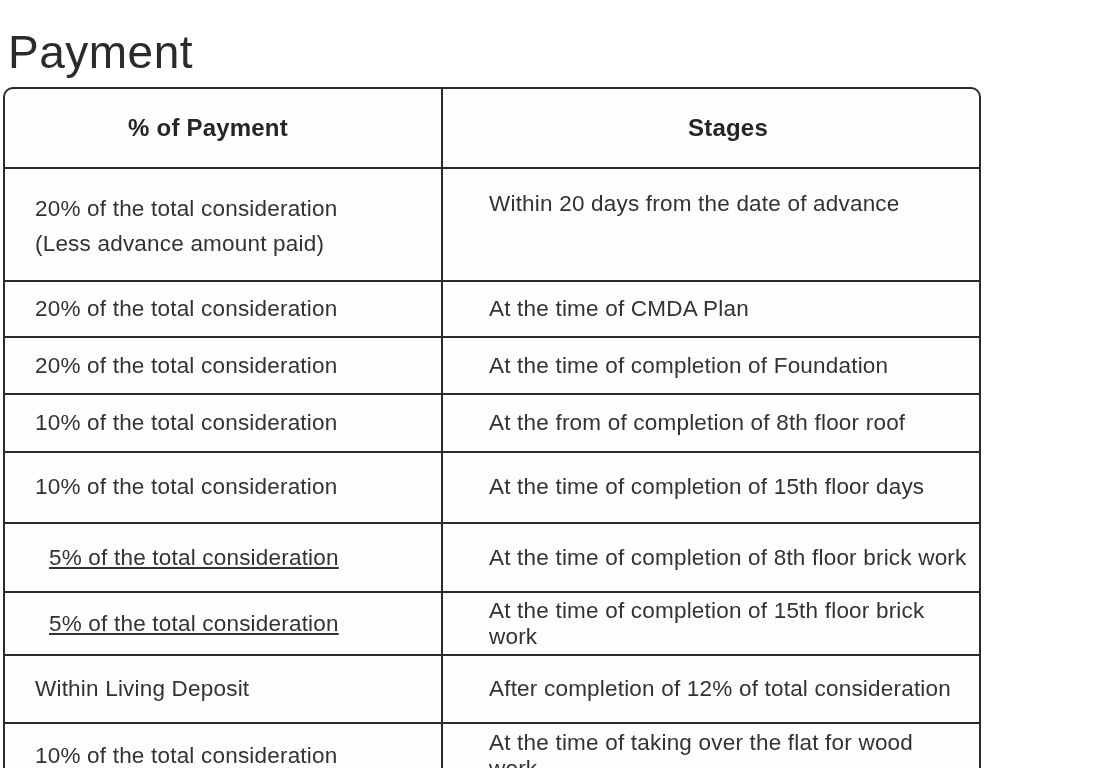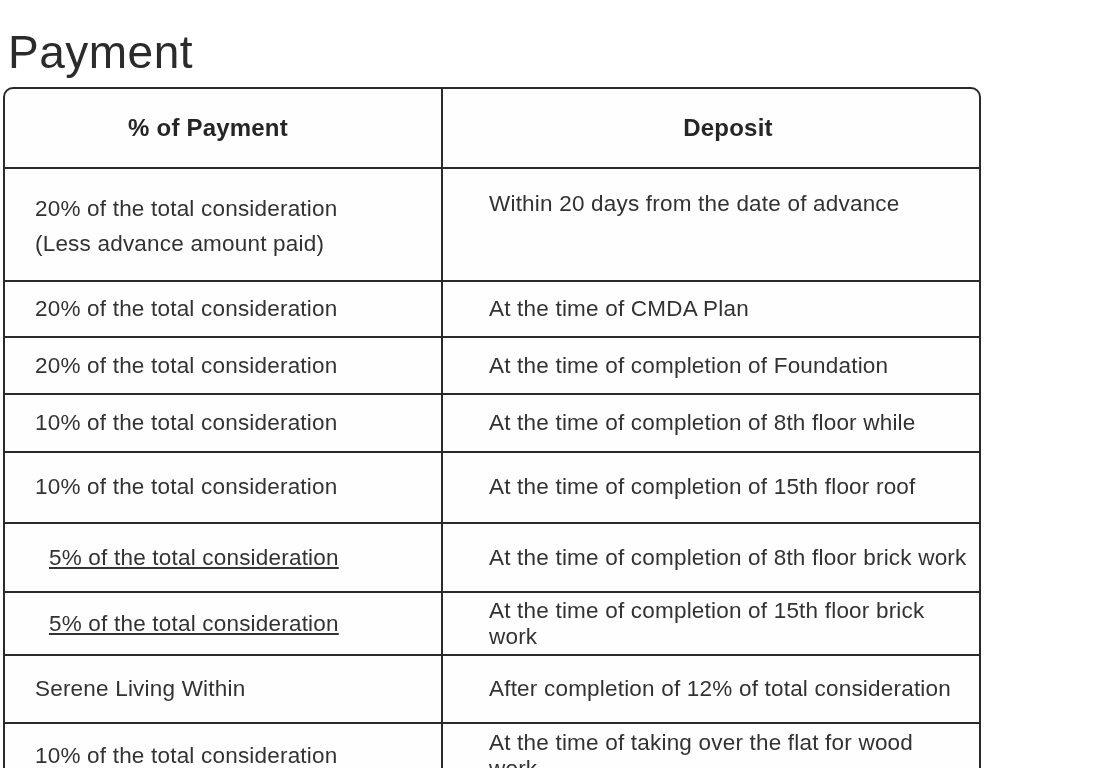--- a/index.html
+++ b/index.html
@@ -94,21 +94,21 @@
 
 <div class="page">
 
   <h1 class="page-title">Payment</h1>
 
   <div class="table-frame">
     <table class="payment-table">
       <thead>
         <tr style="height:79px">
           <th class="col-pay">% of Payment</th>
-          <th class="col-stage">Deposit</th>
+          <th class="col-stage">Stages</th>
         </tr>
       </thead>
       <tbody>
 
 
         <tr class="row-tall" style="height:103px">
           <td class="col-pay">
             <span>20% of the total consideration</span>
             <span>(Less advance amount paid)</span>
           </td>
@@ -120,40 +120,40 @@
           <td class="col-stage">At the time of CMDA Plan</td>
         </tr>
 
         <tr style="height:52px">
           <td class="col-pay">20% of the total consideration</td>
           <td class="col-stage">At the time of completion of Foundation</td>
         </tr>
 
         <tr style="height:52px">
           <td class="col-pay">10% of the total consideration</td>
-          <td class="col-stage">At the time of completion of 8th floor while</td>
+          <td class="col-stage">At the from of completion of 8th floor roof</td>
         </tr>
 
         <tr style="height:65px">
           <td class="col-pay">10% of the total consideration</td>
-          <td class="col-stage">At the time of completion of 15th floor roof</td>
+          <td class="col-stage">At the time of completion of 15th floor days</td>
         </tr>
 
         <tr style="height:63px">
           <td class="col-pay indent">5% of the total consideration</td>
           <td class="col-stage">At the time of completion of 8th floor brick work</td>
         </tr>
 
         <tr style="height:57px">
           <td class="col-pay indent">5% of the total consideration</td>
           <td class="col-stage">At the time of completion of 15th floor brick work</td>
         </tr>
 
         <tr style="height:62px">
-          <td class="col-pay">Serene Living Within</td>
+          <td class="col-pay">Within Living Deposit</td>
           <td class="col-stage">After completion of 12% of total consideration</td>
         </tr>
 
         <tr style="height:59px">
           <td class="col-pay">10% of the total consideration</td>
           <td class="col-stage">At the time of taking over the flat for wood work</td>
         </tr>
 
       </tbody>
     </table>

